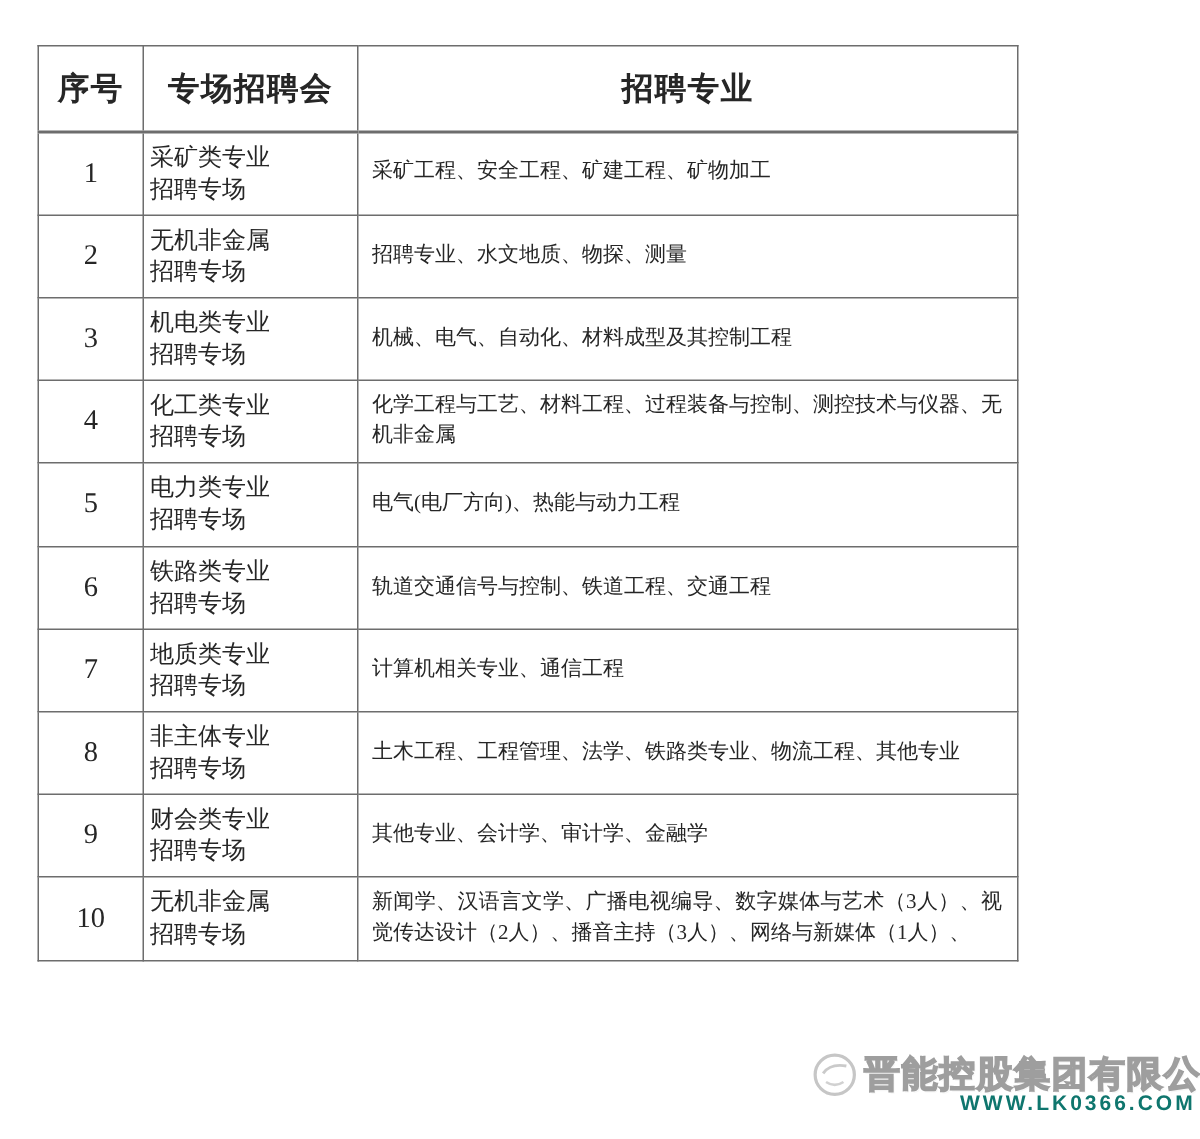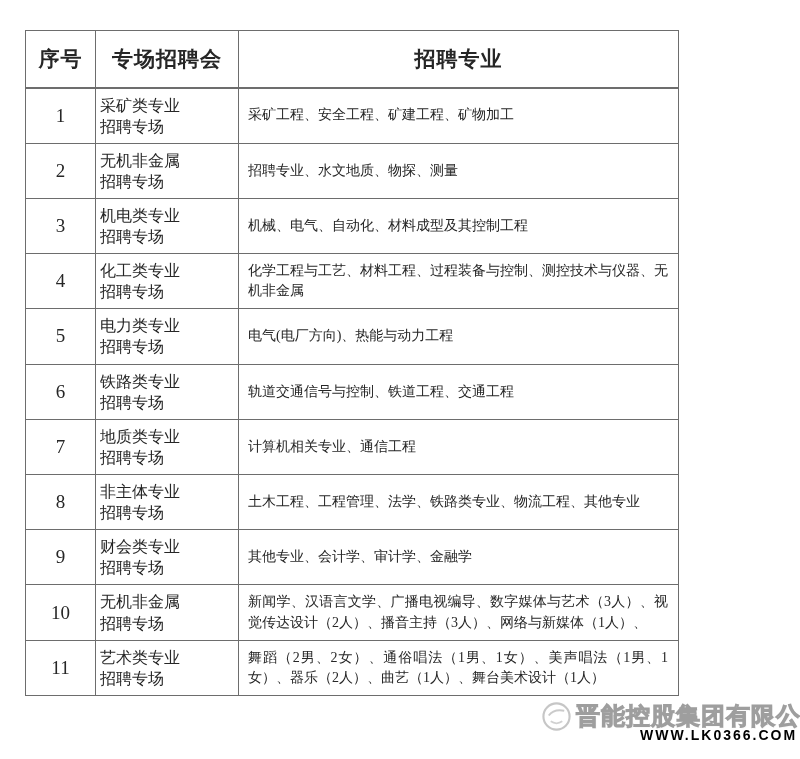--- a/index.html
+++ b/index.html
@@ -32,21 +32,21 @@
   .wm-logo { width: 31px; height: 31px; flex: 0 0 auto; margin-right: 4px; opacity: .75; }
   .wm-company {
     font-size: 24px; font-weight: bold; letter-spacing: 1px; white-space: nowrap;
     color: #e4e4e4; -webkit-text-stroke: 1px #9e9e9e;
     text-shadow: 1px 1px 0 #f7f7f7;
   }
   .wm-url {
     position: absolute; left: 640px; top: 727px;
     font-family: "Liberation Sans", sans-serif;
     font-size: 14px; font-weight: bold; letter-spacing: 2px;
-    color: #000000; white-space: nowrap;
+    color: #0f766e; white-space: nowrap;
   }
 </style>
 </head>
 <body>
 
 <div class="table-wrap">
   <table class="fair-table">
     <colgroup>
       <col class="col-no">
       <col class="col-fair">
@@ -143,28 +143,20 @@
 
   <tr>
     <td class="cell-no">10</td>
     <td class="cell-fair">
       <div>无机非金属</div>
       <div>招聘专场</div>
     </td>
     <td class="cell-majors">新闻学、汉语言文学、广播电视编导、数字媒体与艺术（3人）、视觉传达设计（2人）、播音主持（3人）、网络与新媒体（1人）、</td>
   </tr>
 
-  <tr>
-    <td class="cell-no">11</td>
-    <td class="cell-fair">
-      <div>艺术类专业</div>
-      <div>招聘专场</div>
-    </td>
-    <td class="cell-majors">舞蹈（2男、2女）、通俗唱法（1男、1女）、美声唱法（1男、1女）、器乐（2人）、曲艺（1人）、舞台美术设计（1人）</td>
-  </tr>
 </tbody>
   </table>
 </div>
 
 <div class="watermark">
   <svg class="wm-logo" viewBox="0 0 32 32">
     <circle cx="16" cy="16" r="13.5" fill="none" stroke="#b3b3b3" stroke-width="2.2"></circle>
     <path d="M8 15 q5 -7 16 -5" fill="none" stroke="#b9b9b9" stroke-width="2"></path>
     <path d="M10 21 q6 4 12 0" fill="none" stroke="#c2c2c2" stroke-width="1.8"></path>
   </svg>

